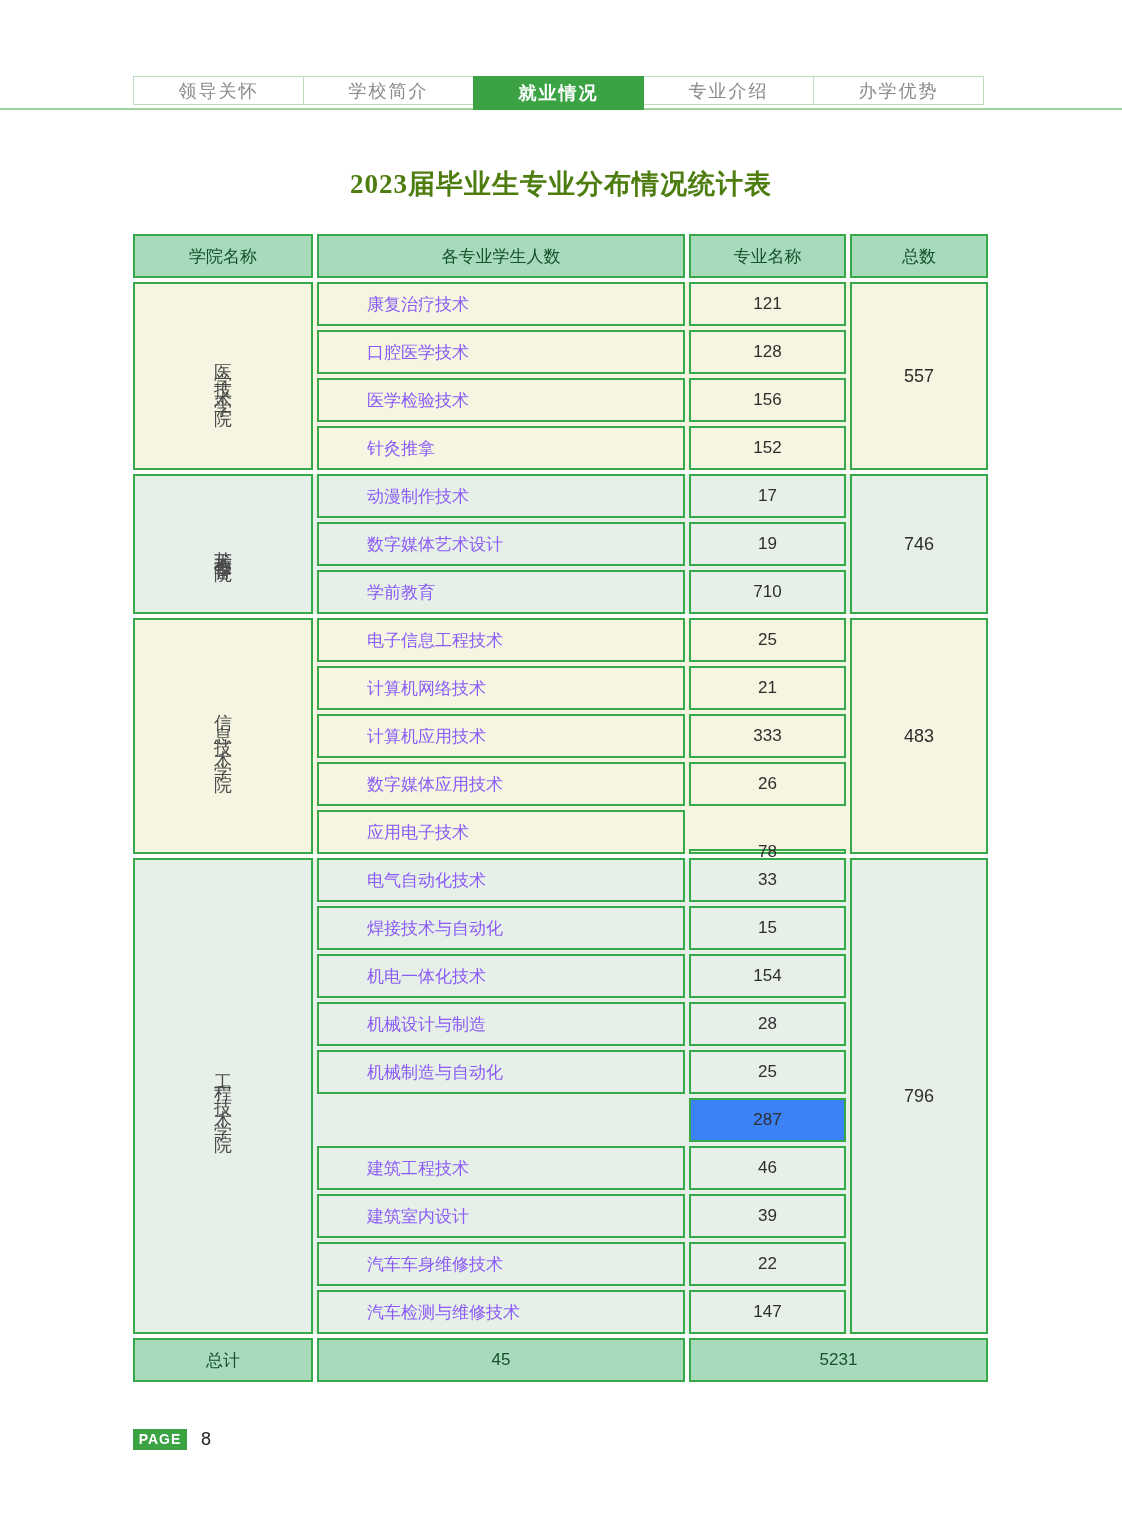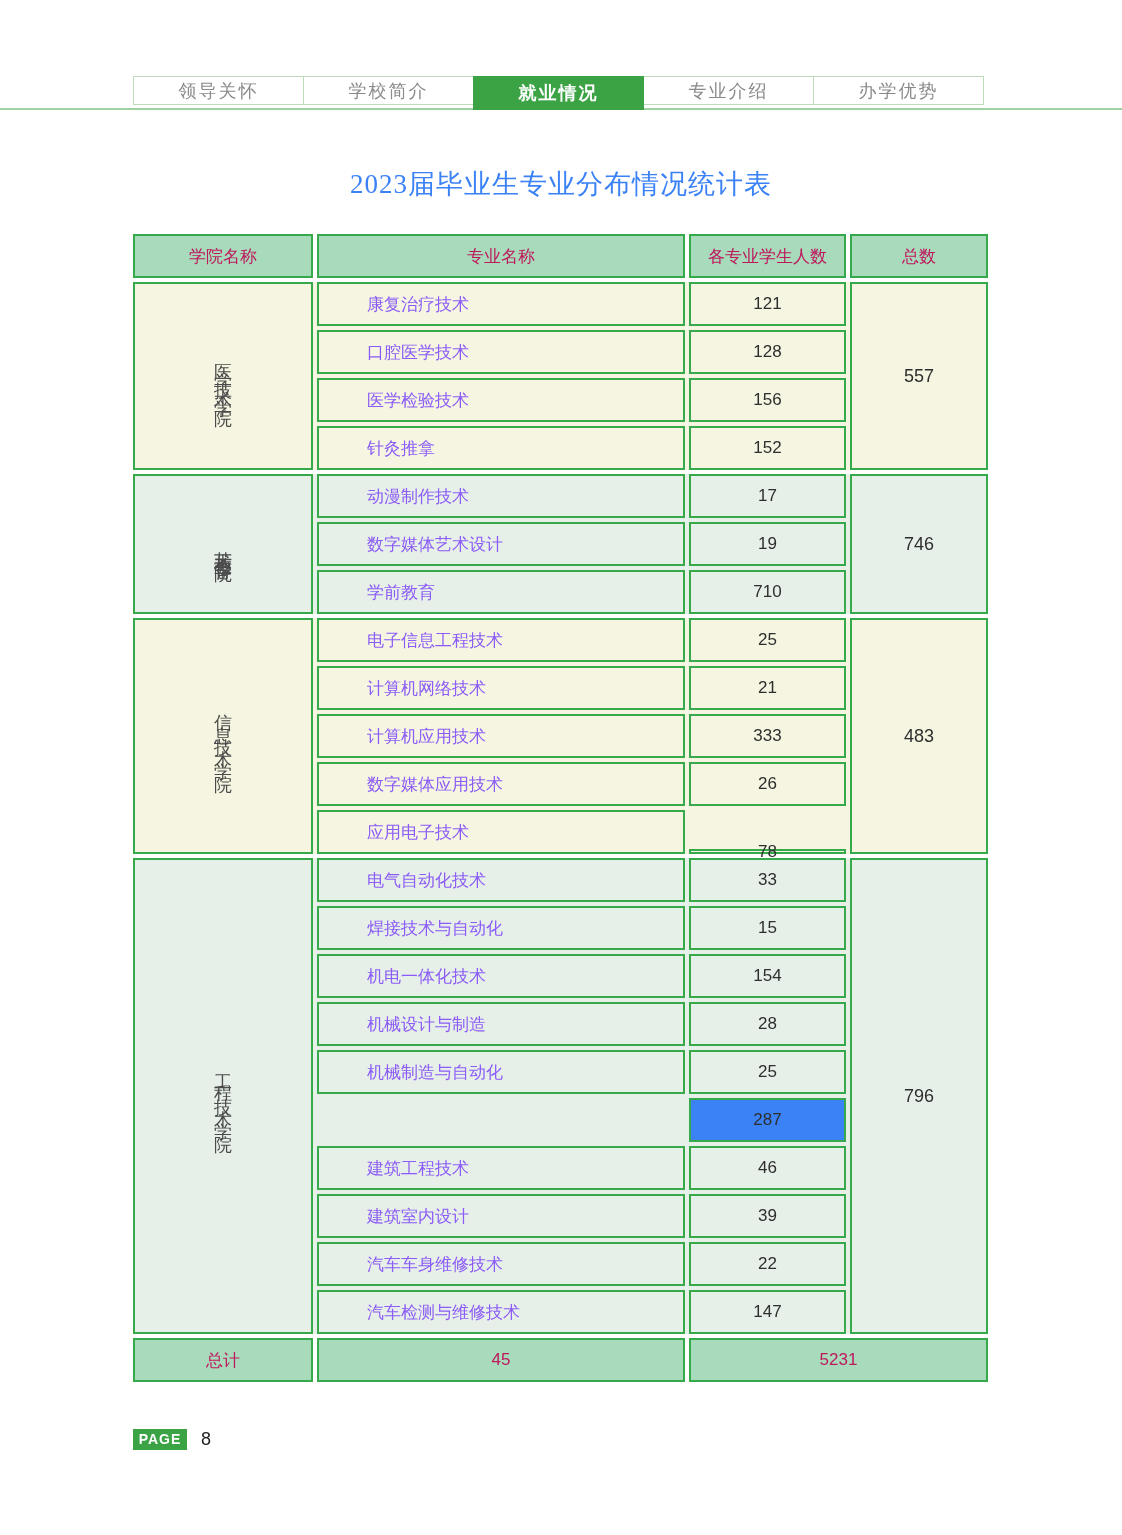--- a/index.html
+++ b/index.html
@@ -26,36 +26,36 @@
   }
   .tab.active{
     height:34px;background:#3ba344;border:none;
     color:#ffffff;font-weight:bold;z-index:3;
   }
   
   .doc-title{
     position:absolute;left:0;top:166px;width:1122px;
     text-align:center;
     font-family:"Liberation Serif","DejaVu Serif",serif;
-    font-size:27px;font-weight:normal;color:#3b82f6;letter-spacing:1px;
+    font-size:27px;font-weight:bold;color:#4d7c0f;letter-spacing:1px;
   }
   
   .tbl{
     position:absolute;left:133px;top:234px;width:855px;
     display:flex;flex-direction:column;gap:4px;
   }
   .grid-row{
     display:grid;grid-template-columns:180px 368px 157px 138px;gap:4px;
   }
   .cell{
     box-sizing:border-box;border:2px solid #36a94b;
     display:flex;align-items:center;justify-content:center;
     font-size:17px;color:#2e2e2e;
   }
-  .hdr .cell,.ftr .cell{height:44px;background:#a8dbbc;color:#be185d;}
+  .hdr .cell,.ftr .cell{height:44px;background:#a8dbbc;color:#14532d;}
   .ftr .cell.span2{grid-column:3 / span 2;text-align:right;}
   .group{
     display:grid;grid-template-columns:180px 368px 157px 138px;
     gap:4px;grid-auto-rows:44px;
   }
   .college-cell{grid-column:1;}
   .college-text{
     writing-mode:vertical-lr;text-orientation:upright;
     line-height:1;font-size:18px;color:#4a4a4a;
   }
@@ -87,22 +87,22 @@
   <div class="tab active">就业情况</div>
   <div class="tab">专业介绍</div>
   <div class="tab">办学优势</div>
 </div>
 
 <div class="doc-title">2023届毕业生专业分布情况统计表</div>
 
 <div class="tbl">
   <div class="grid-row hdr">
     <div class="cell">学院名称</div>
+    <div class="cell">各专业学生人数</div>
     <div class="cell">专业名称</div>
-    <div class="cell">各专业学生人数</div>
     <div class="cell">总数</div>
   </div>
 
   <div id="table-groups" style="display: flex; flex-direction: column; gap: 4px;">
       <div class="group" style="background: rgb(245, 245, 225);">
         <div class="cell college-cell" style="grid-row: 1 / span 4; background: rgb(245, 245, 225);">
           <span class="college-text" style="letter-spacing: 9px;">医学技术学院</span>
         </div>
         <div class="cell total-cell" style="grid-area: 1 / 4 / span 4; background: rgb(245, 245, 225);">557</div>
         <div class="cell major-cell" style="background: rgb(245, 245, 225);">康复治疗技术</div>

